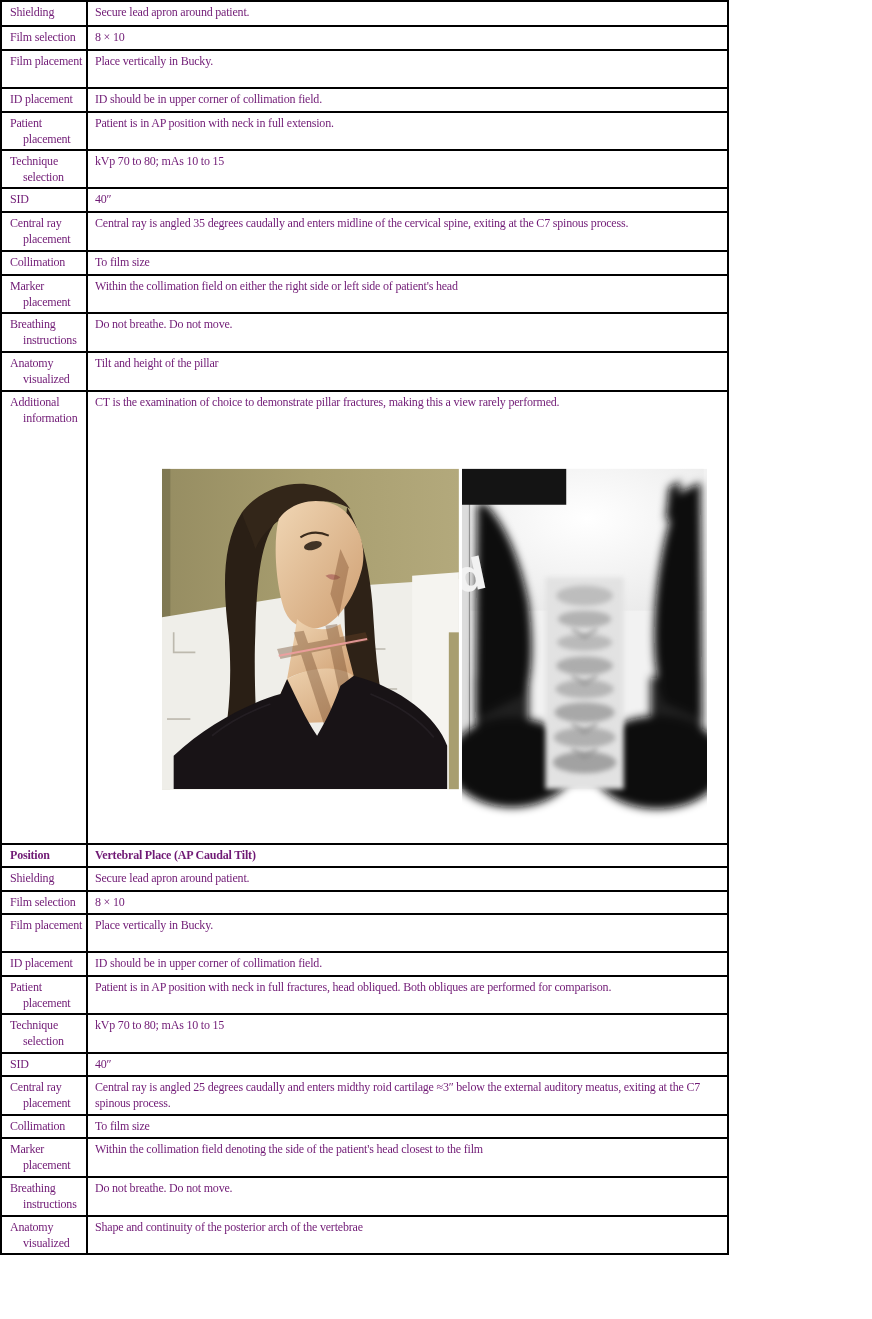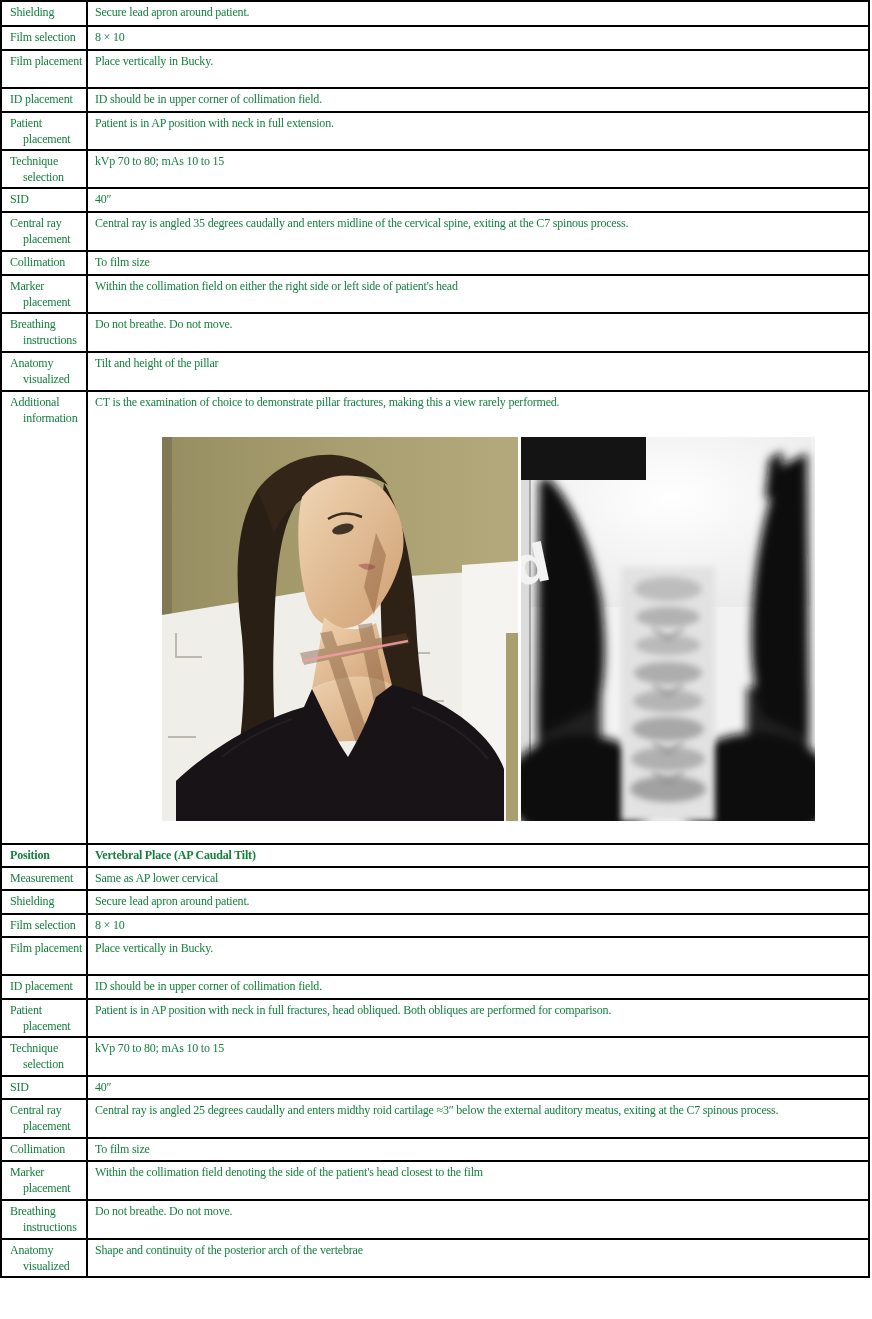--- a/index.html
+++ b/index.html
@@ -1,18 +1,18 @@
 <!DOCTYPE html>
 <html><head>
 <meta charset="utf-8">
 <style>
   html,body{margin:0;padding:0;background:#fff;}
   body{width:872px;height:1319px;overflow:hidden;position:relative;}
-  table{border-collapse:collapse;table-layout:fixed;width:870px;margin:0;
-        font-family:"Liberation Serif","DejaVu Serif",serif;color:#15803d;}
+  table{border-collapse:collapse;table-layout:fixed;width:729px;margin:0;
+        font-family:"Liberation Serif","DejaVu Serif",serif;color:#701a75;}
   td{border:2px solid #000;vertical-align:top;font-size:12px;line-height:15.5px;
      letter-spacing:-0.2px;overflow:hidden;}
   td.lbl{padding:3px 2px 2px 21px;text-indent:-13px;}
   td.val{padding:3px 20px 2px 7px;}
   tr.pos td{font-weight:bold;border-radius:8px;}
   tr.r23{height:23px} tr.r24{height:24px} tr.r25{height:25px}
   tr.r38{height:38px} tr.r39{height:39px} tr.r453{height:453px}
   .figure-pair{margin:26px 0 0 67px;display:flex;gap:3px;}
   .figure-pair svg{display:block;}
 </style>
@@ -173,24 +173,20 @@
         </svg>
 
       </div>
     </td>
   </tr>
 
   <tr class="r23 pos">
         <td class="lbl">Position</td>
         <td class="val">Vertebral Place (AP Caudal Tilt)</td>
       </tr>
-  <tr class="r23">
-        <td class="lbl">Measurement</td>
-        <td class="val">Same as AP lower cervical</td>
-      </tr>
   <tr class="r24">
         <td class="lbl">Shielding</td>
         <td class="val">Secure lead apron around patient.</td>
       </tr>
   <tr class="r23">
         <td class="lbl">Film selection</td>
         <td class="val">8 × 10</td>
       </tr>
   <tr class="r38">
         <td class="lbl">Film placement</td>

